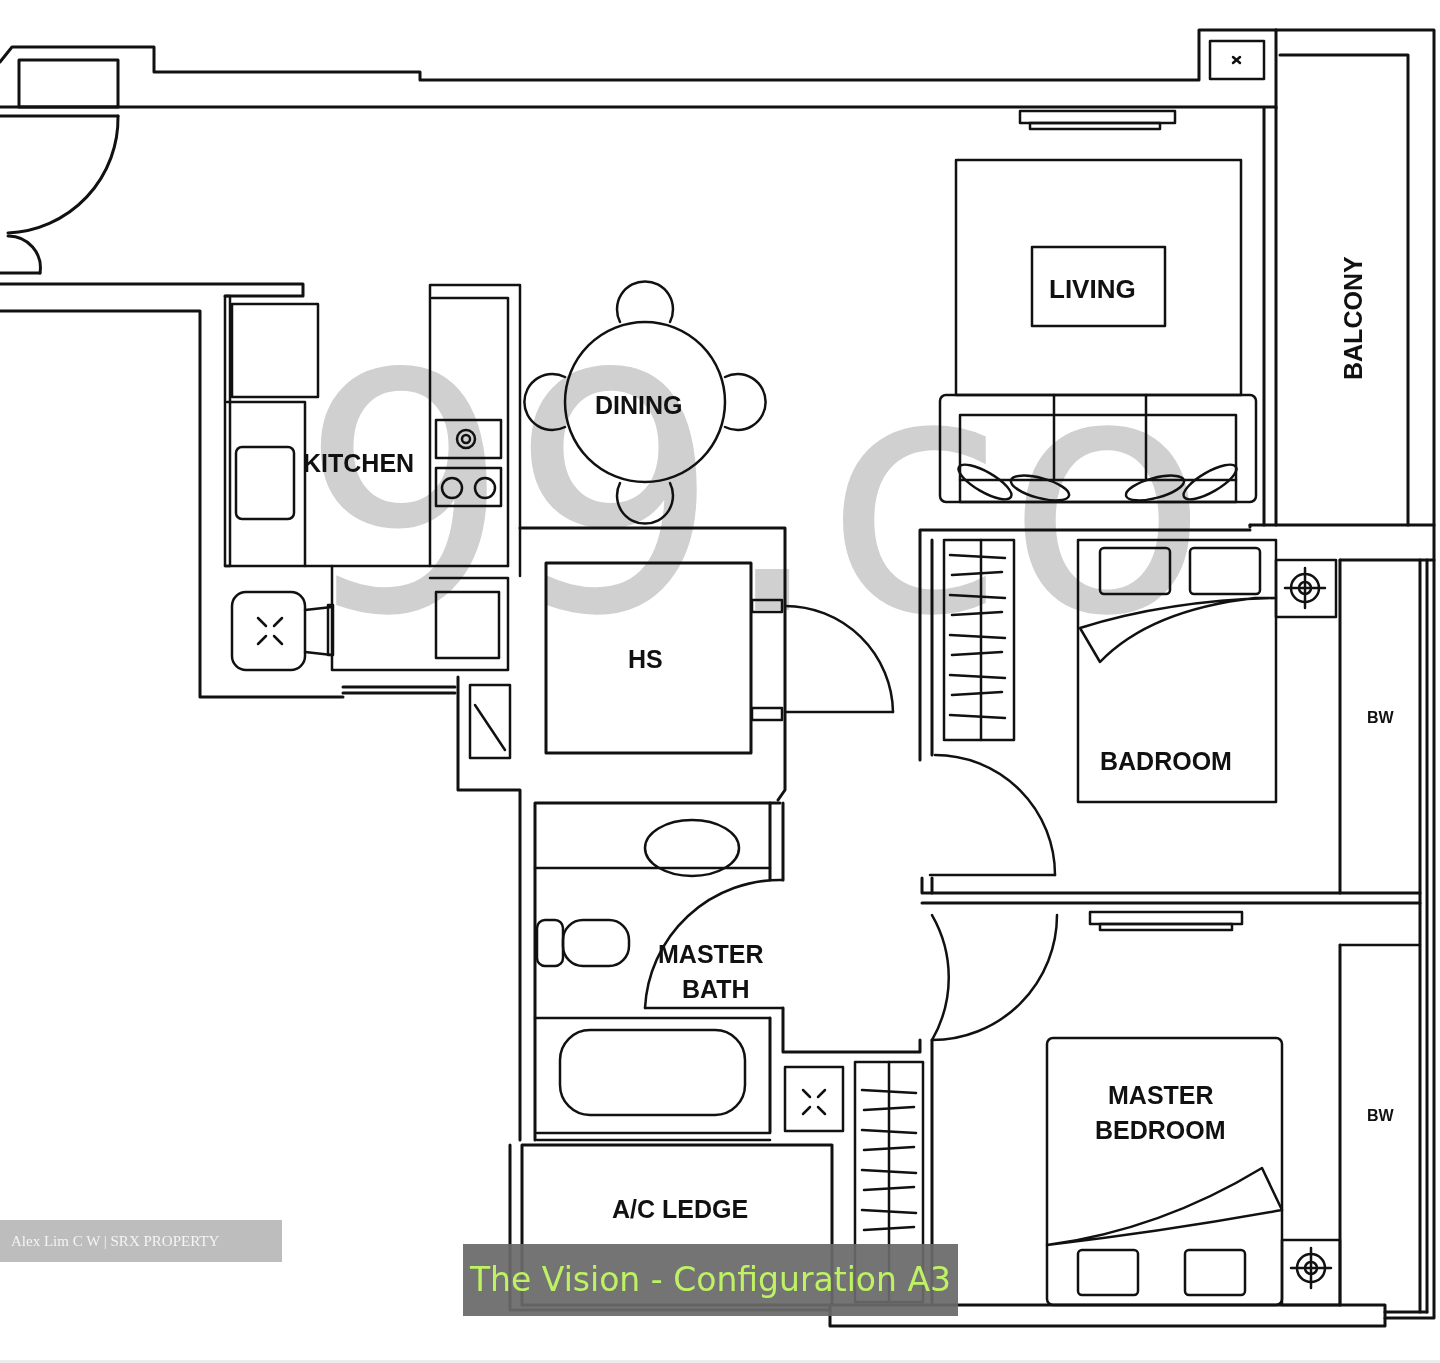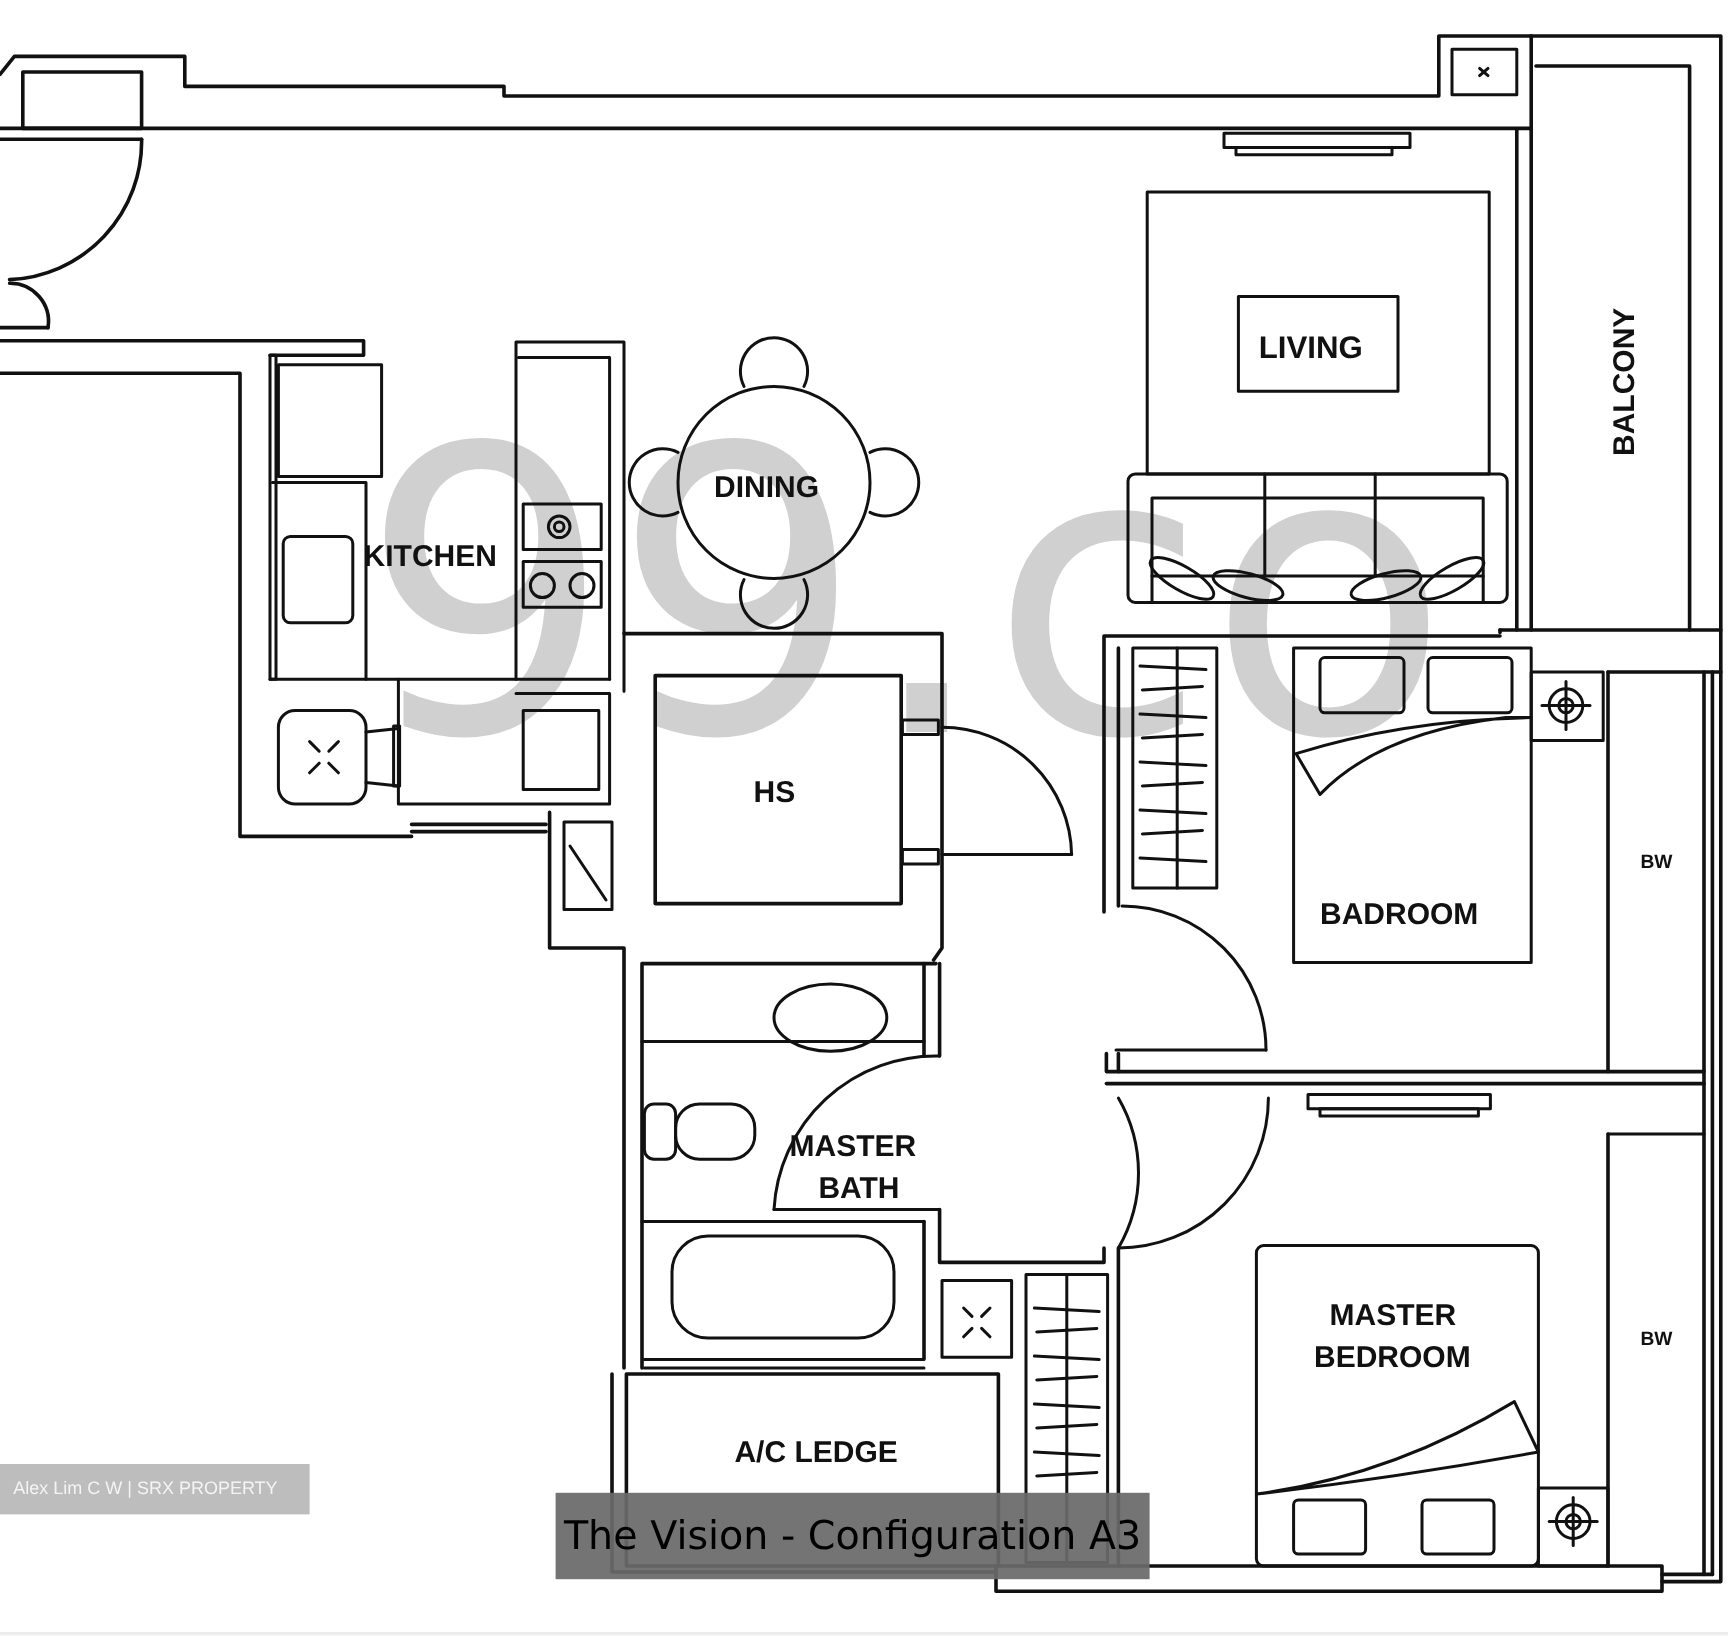--- a/index.html
+++ b/index.html
@@ -2,24 +2,24 @@
 <html><head>
 <meta charset="utf-8">
 <style>
   html, body { margin:0; padding:0; background:#ffffff; }
   body { width:1440px; height:1363px; position:relative; overflow:hidden; font-family:"Liberation Sans", sans-serif; }
   #plan { position:absolute; left:0; top:0; width:1440px; height:1363px; }
   .w { fill:none; stroke:#111; stroke-width:3; stroke-linejoin:round; stroke-linecap:round; }
   .t { fill:none; stroke:#111; stroke-width:2.5; stroke-linejoin:round; stroke-linecap:round; }
   .lbl { font-family:"Liberation Sans", sans-serif; font-weight:bold; fill:#111; }
   .wm { font-family:"DejaVu Sans", sans-serif; fill:#c8c8c8; opacity:0.85; }
-  .credit { position:absolute; left:0; top:1220px; width:258px; height:42px; background:#bdbdbd;
-            color:#f4f4f4; font-size:15px; line-height:42px; padding-left:11px; box-sizing:border-box; white-space:nowrap; }
+  .credit { position:absolute; left:0; top:1220px; width:282px; height:42px; background:#bdbdbd;
+            color:#f4f4f4; font-size:15px; line-height:42px; padding-left:11px; box-sizing:border-box; white-space:nowrap;font-family:Liberation Serif, serif; }
   .caption { position:absolute; left:463px; top:1244px; width:495px; height:72px; background:rgba(105,105,105,0.93);
-             color:#000000; font-family:"DejaVu Sans", sans-serif; font-size:33px; line-height:72px; text-align:center; white-space:nowrap; }
+             color:#bef264; font-family:"DejaVu Sans", sans-serif; font-size:33px; line-height:72px; text-align:center; white-space:nowrap; }
   .bottom-rule { position:absolute; left:0; top:1360px; width:1440px; height:3px; background:#ececec; }
 </style>
 </head>
 <body>
 
 <svg id="plan" viewBox="0 0 1440 1363" xmlns="http://www.w3.org/2000/svg">
 
   <g>
     <text class="wm" x="300" y="610" font-size="330">99.co</text>
   </g>

